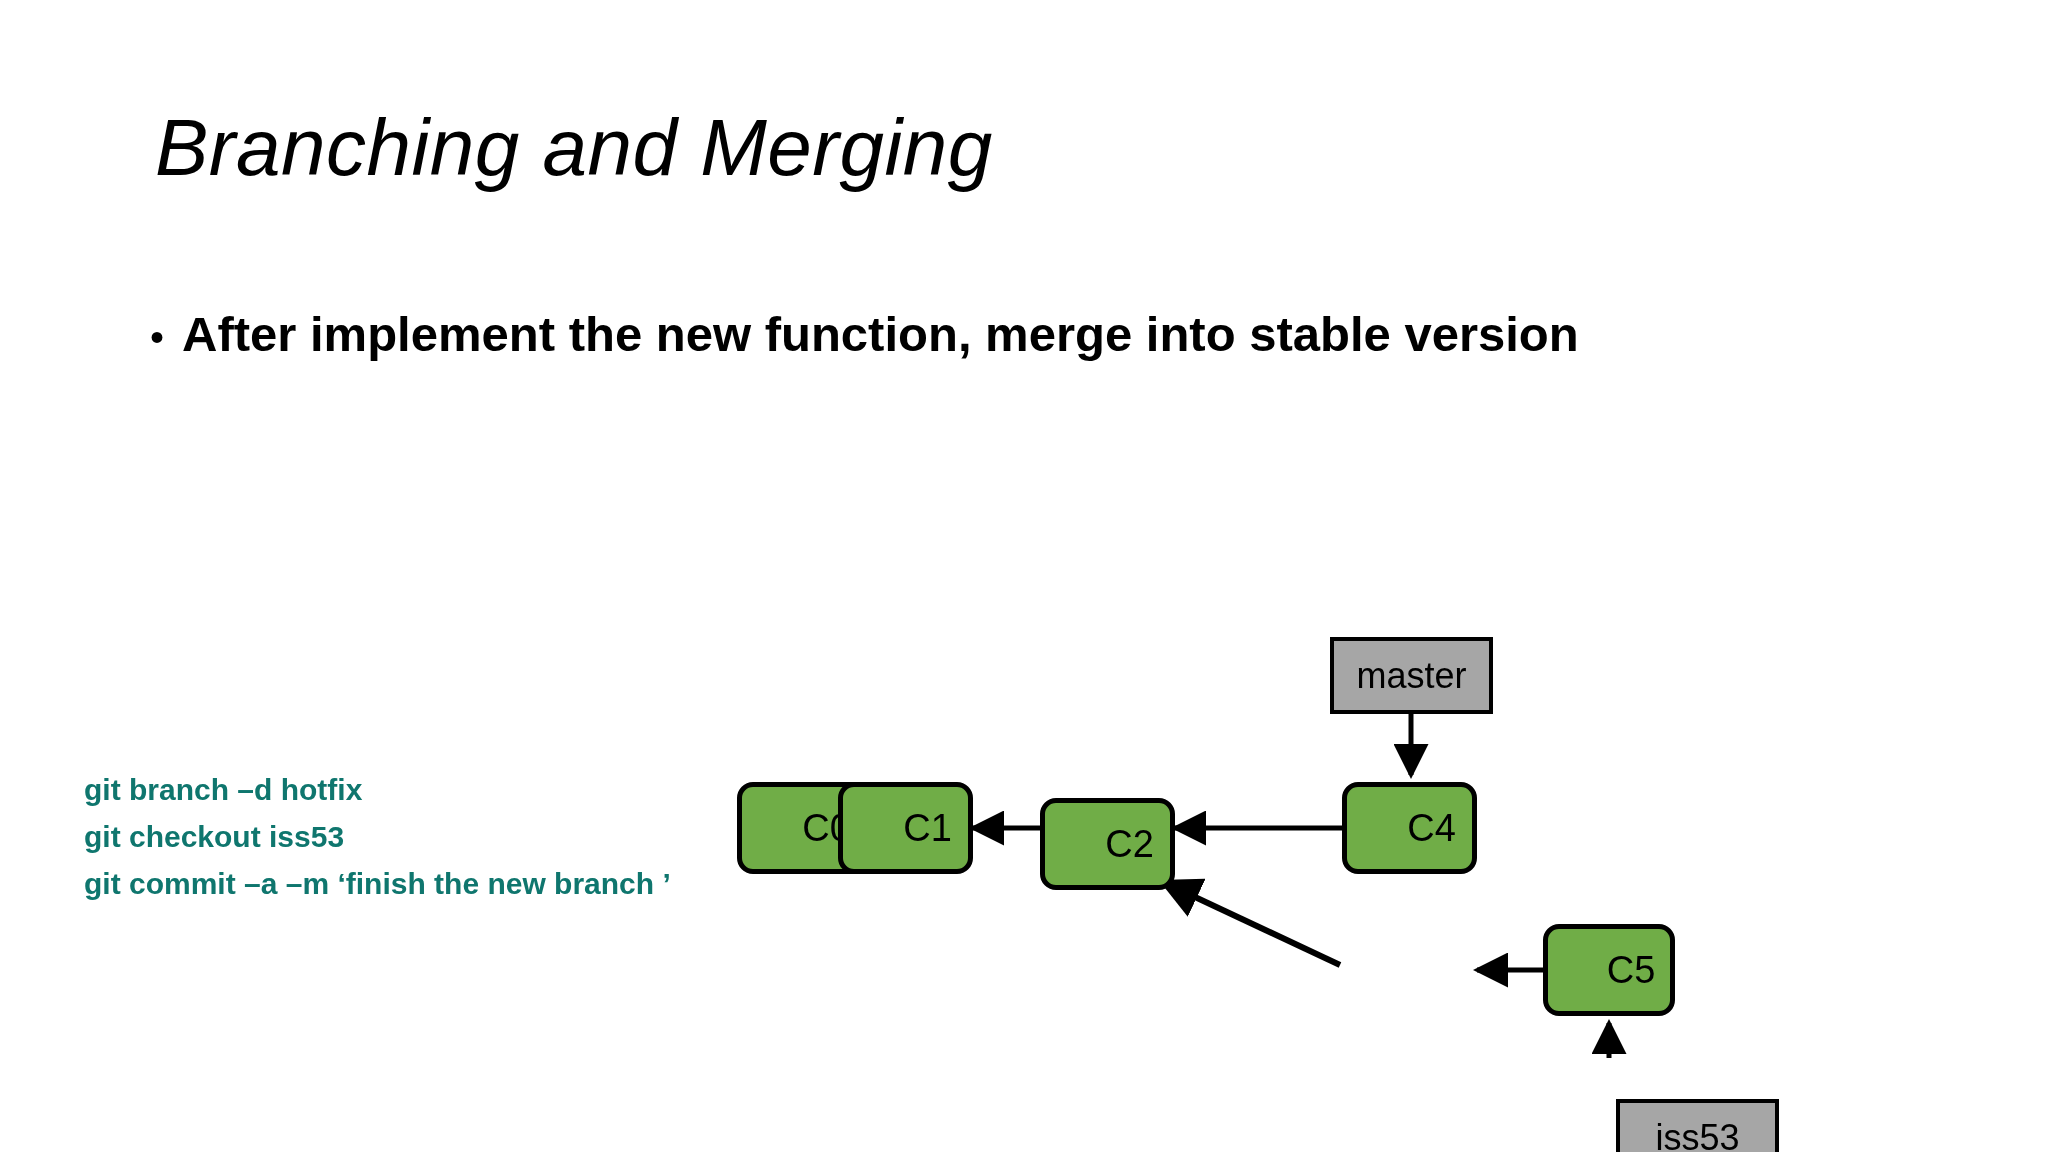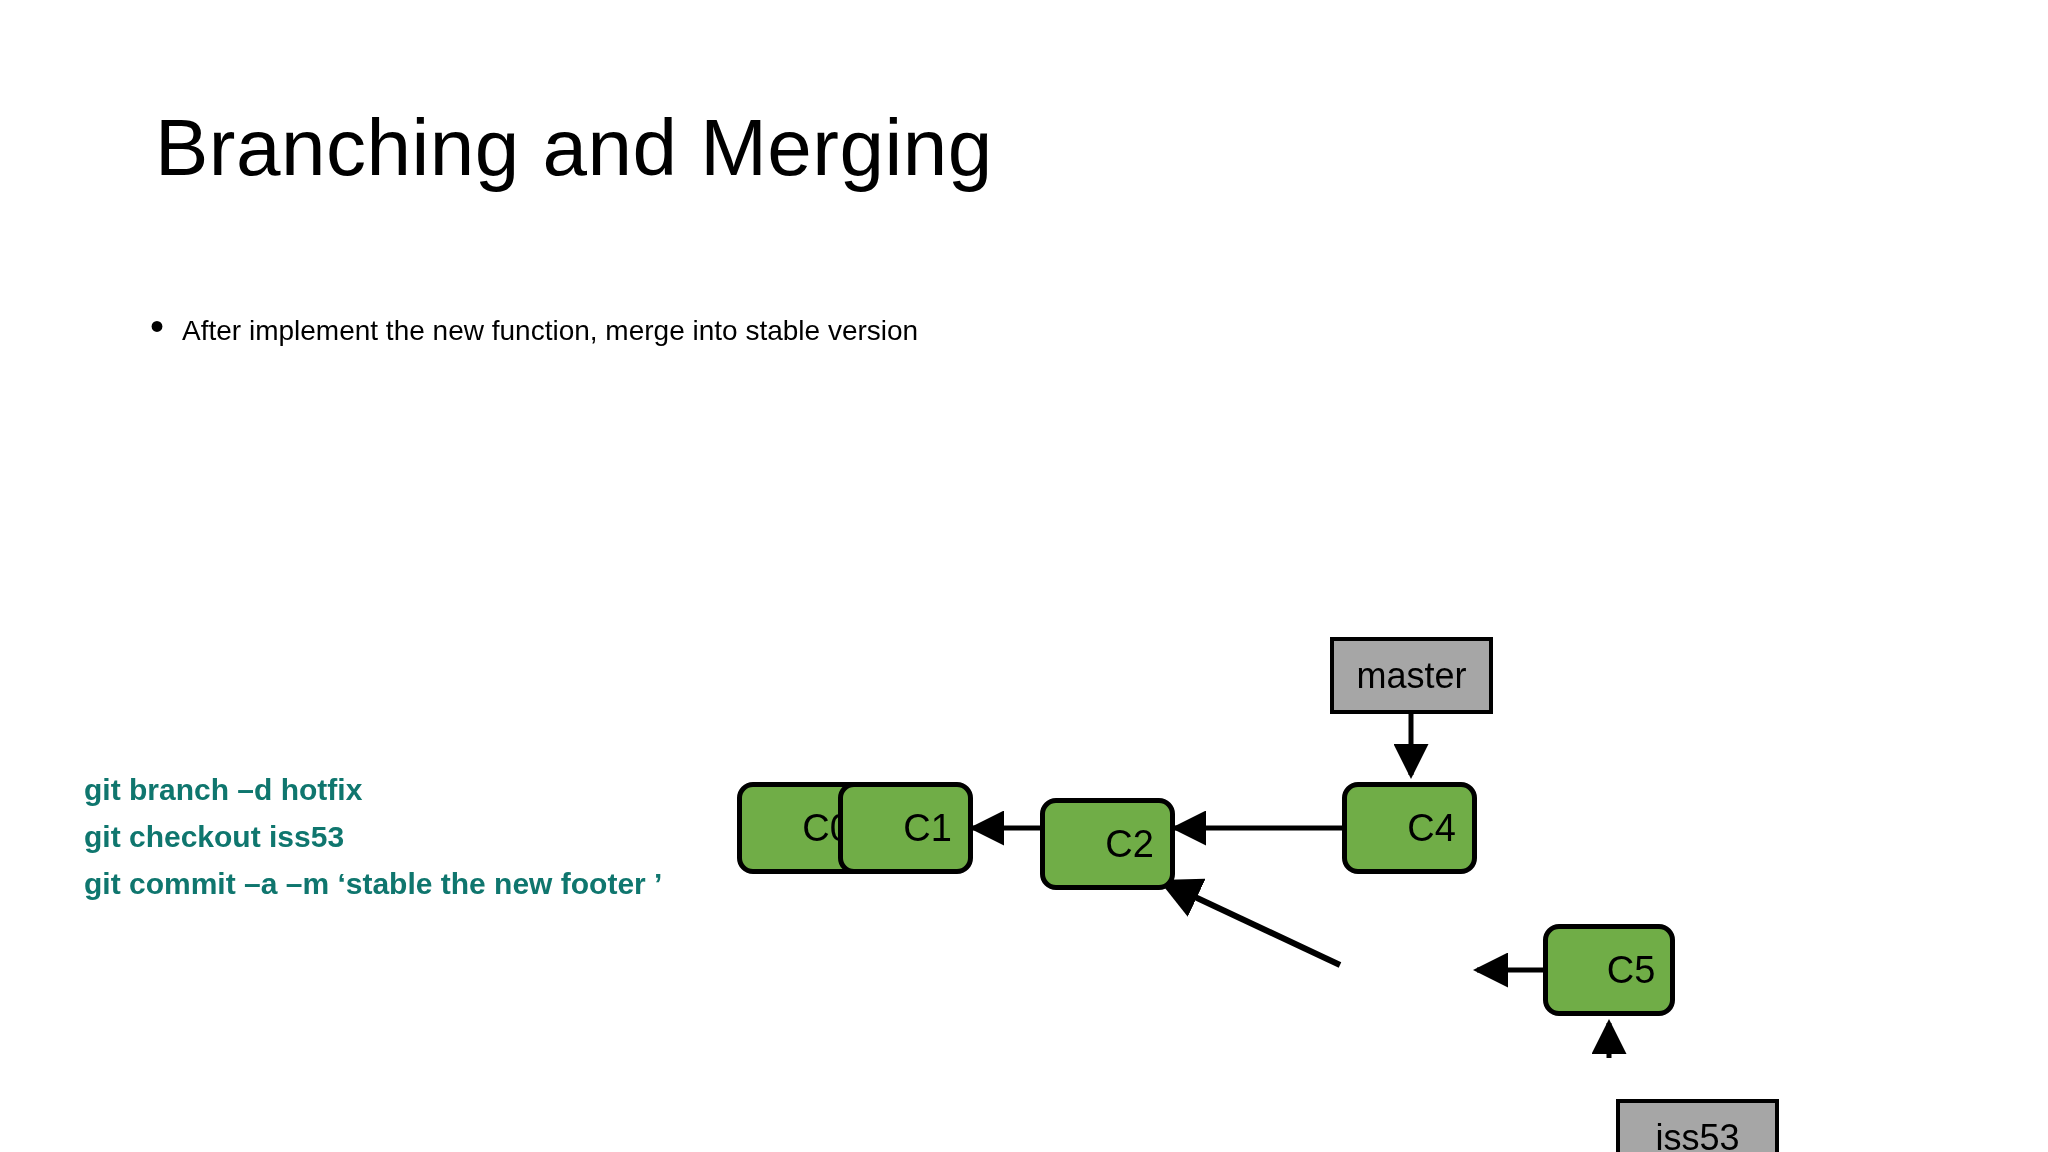--- a/index.html
+++ b/index.html
@@ -20,39 +20,40 @@
   #slide-title {
     position: absolute;
     left: 155px;
     top: 104px;
     font-size: 80px;
     font-weight: 300;
     letter-spacing: 0.5px;
     line-height: 1.1;
     white-space: nowrap;
     color: #000000;
+    font-style: italic;
   }
 
   #bullet-row {
     position: absolute;
     left: 150px;
     top: 306px;
     display: flex;
     align-items: baseline;
     white-space: nowrap;
   }
   #bullet-marker {
     font-size: 40px;
     line-height: 1;
     margin-right: 18px;
     color: #000000;
   }
   #bullet-text {
-    font-size: 28px;
-    font-weight: 400;
+    font-size: 49px;
+    font-weight: 700;
     color: #000000;
     white-space: nowrap;
     text-align: right;
   }
 
   
   #commands {
     position: absolute;
     left: 84px;
     top: 766px;
@@ -115,21 +116,21 @@
 <div id="slide-title">Branching and Merging</div>
 
 <div id="bullet-row">
   <span id="bullet-marker">•</span>
   <span id="bullet-text">After implement the new function, merge into stable version</span>
 </div>
 
 <div id="commands">
   <div class="cmd-line">git branch –d hotfix</div>
   <div class="cmd-line">git checkout iss53</div>
-  <div class="cmd-line">git commit –a –m ‘stable the new footer ’</div>
+  <div class="cmd-line">git commit –a –m ‘finish the new branch ’</div>
 </div>
 
 <div id="graph">
 
   <svg id="graph-svg" viewBox="0 0 2048 1152" xmlns="http://www.w3.org/2000/svg">
     <defs>
       <marker id="arrowhead" markerWidth="7" markerHeight="7" refX="6.2" refY="3.5" orient="auto" markerUnits="strokeWidth">
         <path d="M0,0 L7,3.5 L0,7 z" fill="#000000"></path>
       </marker>
     </defs>

